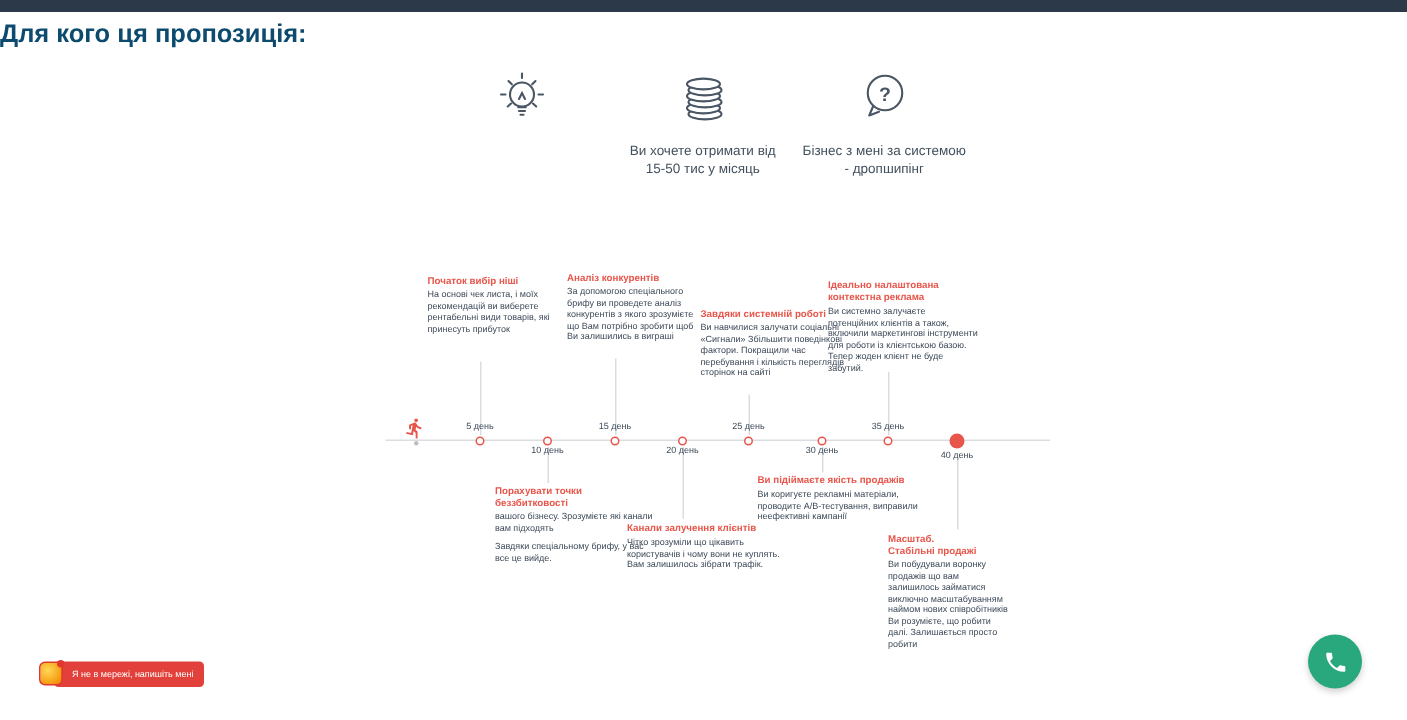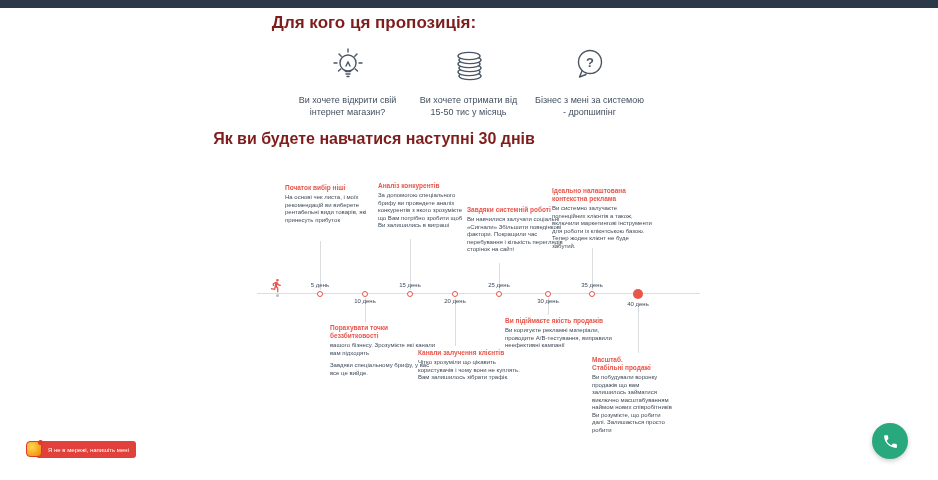--- a/index.html
+++ b/index.html
@@ -2,21 +2,21 @@
 <html style="--dark-navy: #2b3948; --accent-red: #e8554a; --button-red: #f25a49; --badge-red: #e2403a; --phone-green: #2aa87d; --icon-stroke: #4a5664;"><head>
 <meta charset="utf-8">
 <style>
   html,body{margin:0;padding:0;background:#fff;}
   .page{position:relative;width:938px;height:480px;background:#ffffff;overflow:hidden;
         font-family:"Liberation Sans",sans-serif;color:#3d4a59;}
   .abs{position:absolute;}
 
   .topbar{left:0;top:0;width:938px;height:8px;background:var(--dark-navy,#2b3948);}
 
-  .sec-title{left:0;width:748px;text-align:center;color:#7f1d1d;font-weight:600;}
+  .sec-title{left:0;width:748px;color:#0c4a6e;font-weight:600;}
   .sec1-title{top:13px;font-size:17px;}
   .sec2-title{top:130px;font-size:16px;}
   .sec2-sub{left:0;top:151px;width:938px;text-align:center;font-size:10px;color:#4a5866;}
 
   .features{left:287px;top:44px;width:364px;display:flex;}
   .feature{width:121px;display:flex;flex-direction:column;align-items:center;}
   .feature .icon-box{height:44px;display:flex;align-items:center;justify-content:center;}
   .feature .f-label{margin-top:6px;font-size:9px;line-height:1.35;text-align:center;color:#42505e;width:112px;}
 
   .tl-line{left:257px;top:293px;width:443px;height:1px;background:#dadee1;}
@@ -77,21 +77,20 @@
             <path d="M20 4v3"></path>
               <path d="M9 18H6"></path>
               <path d="M34 18h-3"></path>
             <path d="M11 9l2.2 2.2"></path>
               <path d="M29 9l-2.2 2.2"></path>
             <path d="M10.5 26l2.2-2"></path>
               <path d="M29.5 26l-2.2-2"></path>
           </g>
         </svg>
       </div>
-      <div class="f-label">Ви хочете відкрити свій інтернет магазин?</div>
     </div>
 
     <div class="feature">
       <div class="icon-box">
         <svg width="42" height="42" viewBox="0 0 42 42">
           <g stroke="#4a5664" stroke-width="1.4" fill="#ffffff">
             <ellipse cx="22" cy="31" rx="11" ry="3.6"></ellipse>
             <ellipse cx="21" cy="27" rx="11" ry="3.6"></ellipse>
             <ellipse cx="22" cy="23" rx="11" ry="3.6"></ellipse>
             <ellipse cx="21" cy="19" rx="11" ry="3.6"></ellipse>
@@ -110,21 +109,20 @@
             <circle cx="21" cy="17" r="11.5"></circle>
             <path d="M13 26l-2.5 6 6.5-2.5"></path>
           </g>
           <text x="21" y="22" text-anchor="middle" font-size="13" font-weight="bold" fill="#4a5664" font-family="Liberation Sans, sans-serif">?</text>
         </svg>
       </div>
       <div class="f-label">Бізнес з мені за системою - дропшипінг</div>
     </div>
   </div>
 
-  <div class="abs sec-title sec2-title">Як ви будете навчатися наступні 30 днів</div>
 
   <div class="abs tl-line"></div>
 
   <div class="abs runner">
     <svg width="15" height="15" viewBox="0 0 24 24">
       <path fill="#e8554a" d="M13.49 5.48c1.1 0 2-.9 2-2s-.9-2-2-2-2 .9-2 2 .9 2 2 2zm-3.6 13.9l1-4.4 2.1 2v6h2v-7.5l-2.1-2 .6-3c1.3 1.5 3.3 2.5 5.5 2.5v-2c-1.9 0-3.5-1-4.3-2.4l-1-1.6c-.4-.6-1-1-1.7-1-.3 0-.5.1-.8.1l-5.2 2.2v4.7h2v-3.4l1.8-.7-1.6 8.1-4.9-1-.4 2 7 1.4z"></path>
     </svg>
   </div>
   <div class="abs tl-start-dot"></div>
 

